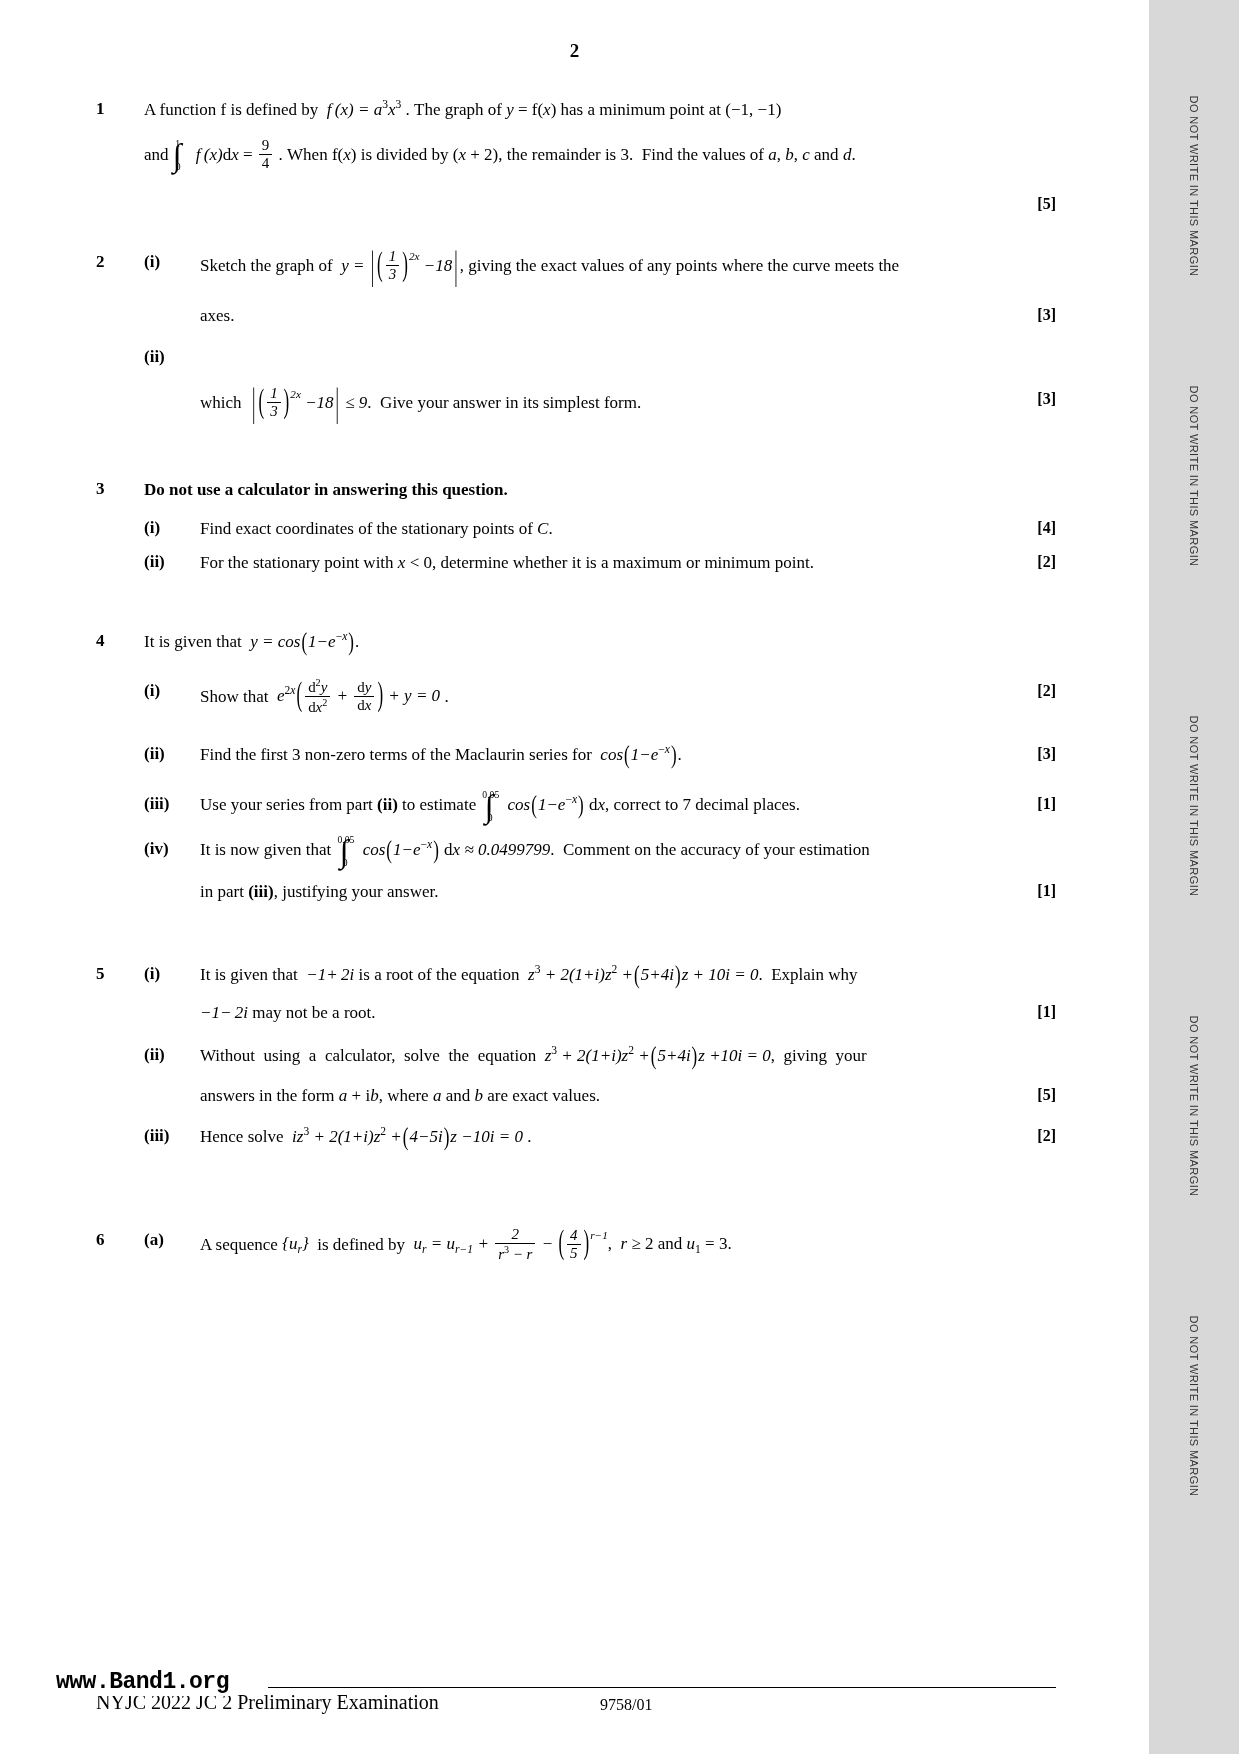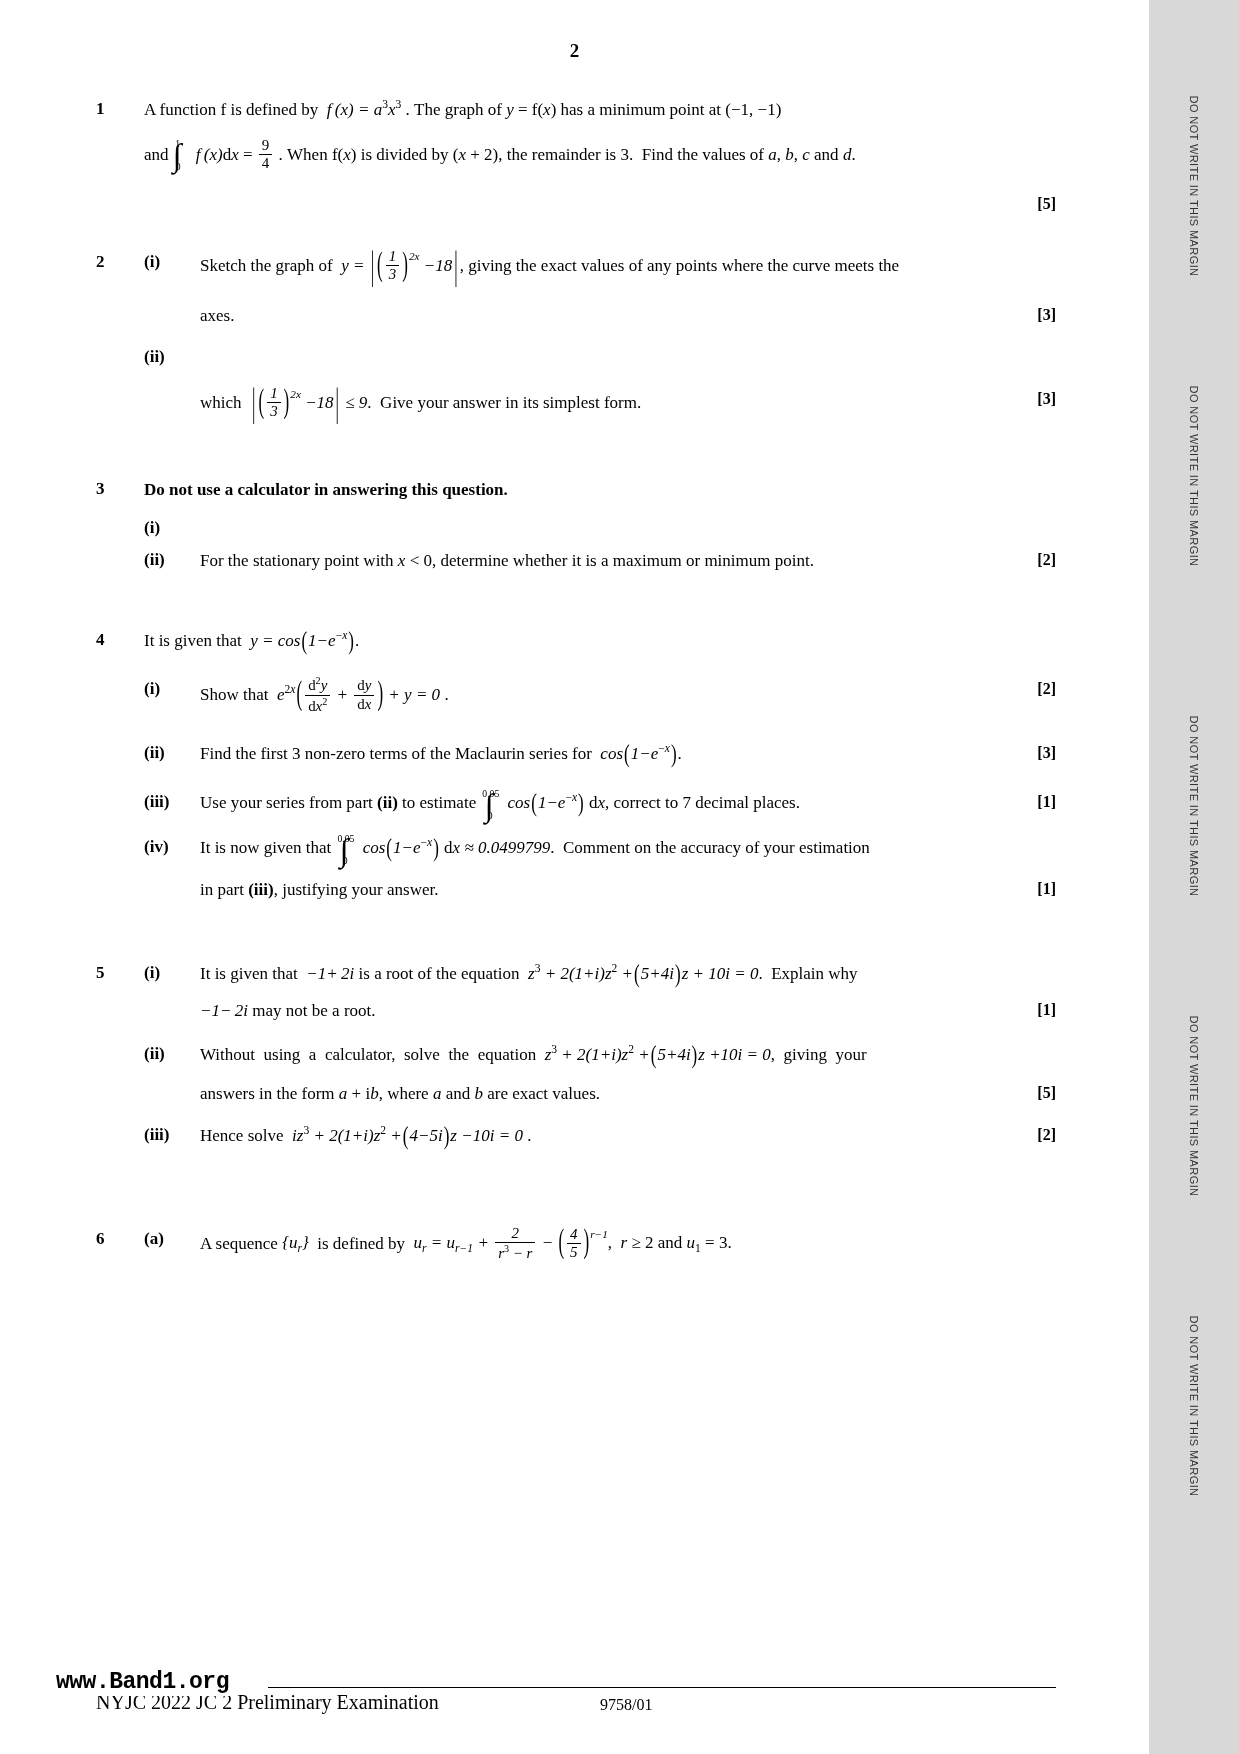--- a/index.html
+++ b/index.html
@@ -264,20 +264,24 @@
     <div class="gap-l"></div>
 
     <div class="qrow" style="margin-top:16px">
       <div class="qnum">3</div>
       <div class="qbody nopad bold">Do not use a calculator in answering this question.</div>
     </div>
 
     <div class="qrow" style="margin-top:12px">
       <div class="qnum"></div>
       <div class="qpart">(i)</div>
+      <div class="qbody">
+        <span>Find exact coordinates of the stationary points of <span class="m">C</span>.</span>
+        <span class="marks">[4]</span>
+      </div>
     </div>
     <div class="qrow" style="margin-top:6px">
       <div class="qnum"></div>
       <div class="qpart">(ii)</div>
       <div class="qbody">
         <span>For the stationary point with <span class="m">x</span> &lt; 0, determine whether it is a maximum or minimum point.</span>
         <span class="marks">[2]</span>
       </div>
     </div>
 

